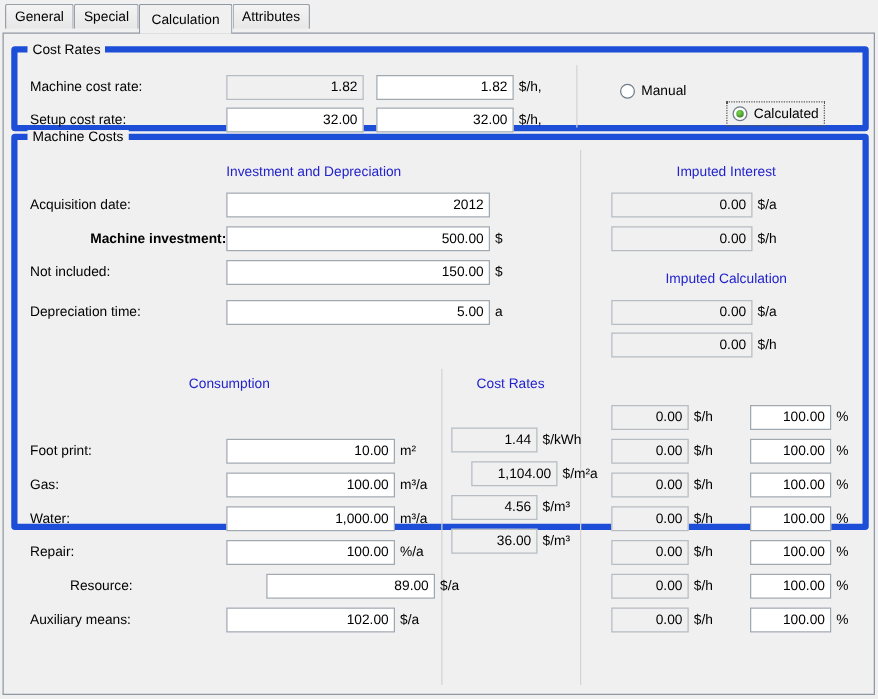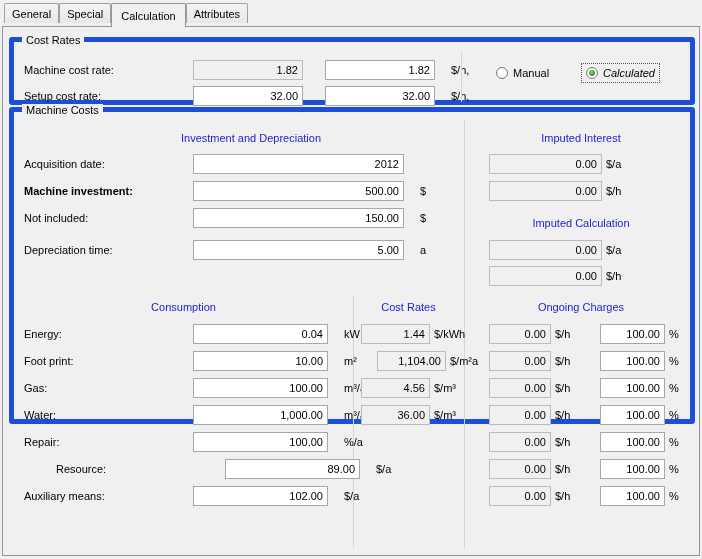--- a/index.html
+++ b/index.html
@@ -31,26 +31,26 @@
   .panel {
     position:absolute; left:2px; top:26px; width:698px; height:530px;
     border:1px solid #8f98a2; background:#f0f0f0; z-index:1;
   }
   
   .group { position:absolute; border:5px solid #1d4ed8; border-radius:3px; }
   .group-title { position:absolute; top:-8px; left:8px; background:#f0f0f0; padding:0 4px; white-space:nowrap; }
   .vsep { position:absolute; width:0; border-left:1px solid #d4d4d4; }
   
   .row, .crow, .rrow, .orow, .irow { position:absolute; display:flex; align-items:center; height:20px; white-space:nowrap; }
-  .row, .crow { left:10px;gap:12px; }
-  .rrow { left:347px; }
+  .row, .crow { left:10px; }
+  .rrow { left:347px;margin-top:18px; }
   .orow { left:475px; }
   .irow { left:475px; }
   .lbl { width:157px; }
-  .bold { font-weight:bold; }
+  .bold { font-weight:bold;text-align:right; }
   .unit { margin-left:4px; }
   .bluehead { position:absolute; text-align:center; color:#2222cc; white-space:nowrap; }
   input.tb {
     height:20px; border:1px solid #a0a8b0; background:#fff;
     font-family:"Liberation Sans", sans-serif; font-size:11px; color:#000;
     text-align:right; padding:0 4px; outline:none;
   }
   input.tb.dis { background:#f0f0f0; border-color:#b6bcc2; }
   .w110 { width:110px; } .w211 { width:211px; } .w135 { width:135px; }
   .w113 { width:113px; } .w69 { width:69px; } .w62 { width:62px; } .w65 { width:65px; }
@@ -96,40 +96,39 @@
       <input class="tb w110 ml10" value="32.00" style="">
       <span class="unit">$/h,</span>
     </div>
 
     <div class="vsep" style="left:447px; top:10px; height:50px;"></div>
 
     <label class="radio-wrap" style="left:477px; top:21px;">
       <span class="radio"></span>
       <span>Manual</span>
     </label>
-    <label class="radio-wrap focus-rect" style="left:567px; top:21px;font-style:italic;">
+    <label class="radio-wrap focus-rect" style="left:567px; top:39px;">
       <span class="radio">
           <span class="dot"></span>
         </span>
       <span>Calculated</span>
     </label>
   </div>
 
   <div class="group" style="left:6px; top:80px; width:686px; height:317px;text-decoration:underline;">
     <div class="group-title">Machine Costs</div>
 
     <div class="vsep" style="left:450px; top:8px; height:428px;"></div>
     <div class="vsep" style="left:339px; top:183px; height:253px;"></div>
 
     <div class="bluehead" style="left:12px; top:20px; width:450px;">Investment and Depreciation</div>
     <div class="bluehead" style="left:450px; top:20px; width:234px;">Imputed Interest</div>
     <div class="bluehead" style="left:450px; top:105px; width:234px;">Imputed Calculation</div>
     <div class="bluehead" style="left:0; top:189px; width:339px;">Consumption</div>
     <div class="bluehead" style="left:339px; top:189px; width:111px;">Cost Rates</div>
-    <div class="bluehead" style="left:450px; top:189px; width:234px;">Ongoing Charges</div>
 
     <div class="row" style="top:42px;">
       <span class="lbl">Acquisition date:</span>
       <input class="tb w211" value="2012" style="">
       <span class="unit"></span>
     </div>
     <div class="row" style="top:69px;">
       <span class="lbl bold">Machine investment:</span>
       <input class="tb w211" value="500.00" style="">
       <span class="unit">$</span>
@@ -156,25 +155,20 @@
 
     <div class="irow" style="top:128px;">
       <input class="tb dis w113" readonly="" value="0.00" style="">
       <span class="unit">$/a</span>
     </div>
     <div class="irow" style="top:154px;">
       <input class="tb dis w113" readonly="" value="0.00" style="">
       <span class="unit">$/h</span>
     </div>
 
-    <div class="row" style="top:212px;">
-      <span class="lbl">Energy:</span>
-      <input class="tb w135" value="0.04" style="">
-      <span class="unit">kW</span>
-    </div>
     <div class="rrow" style="top:212px;">
       <input class="tb dis w69" readonly="" value="1.44" style="">
       <span class="unit">$/kWh</span>
     </div>
     <div class="orow" style="top:212px;">
       <span class="ong-a">
           <input class="tb dis w62" readonly="" value="0.00" style="">
           <span class="unit">$/h</span>
         </span>
       <span class="ong-b">

